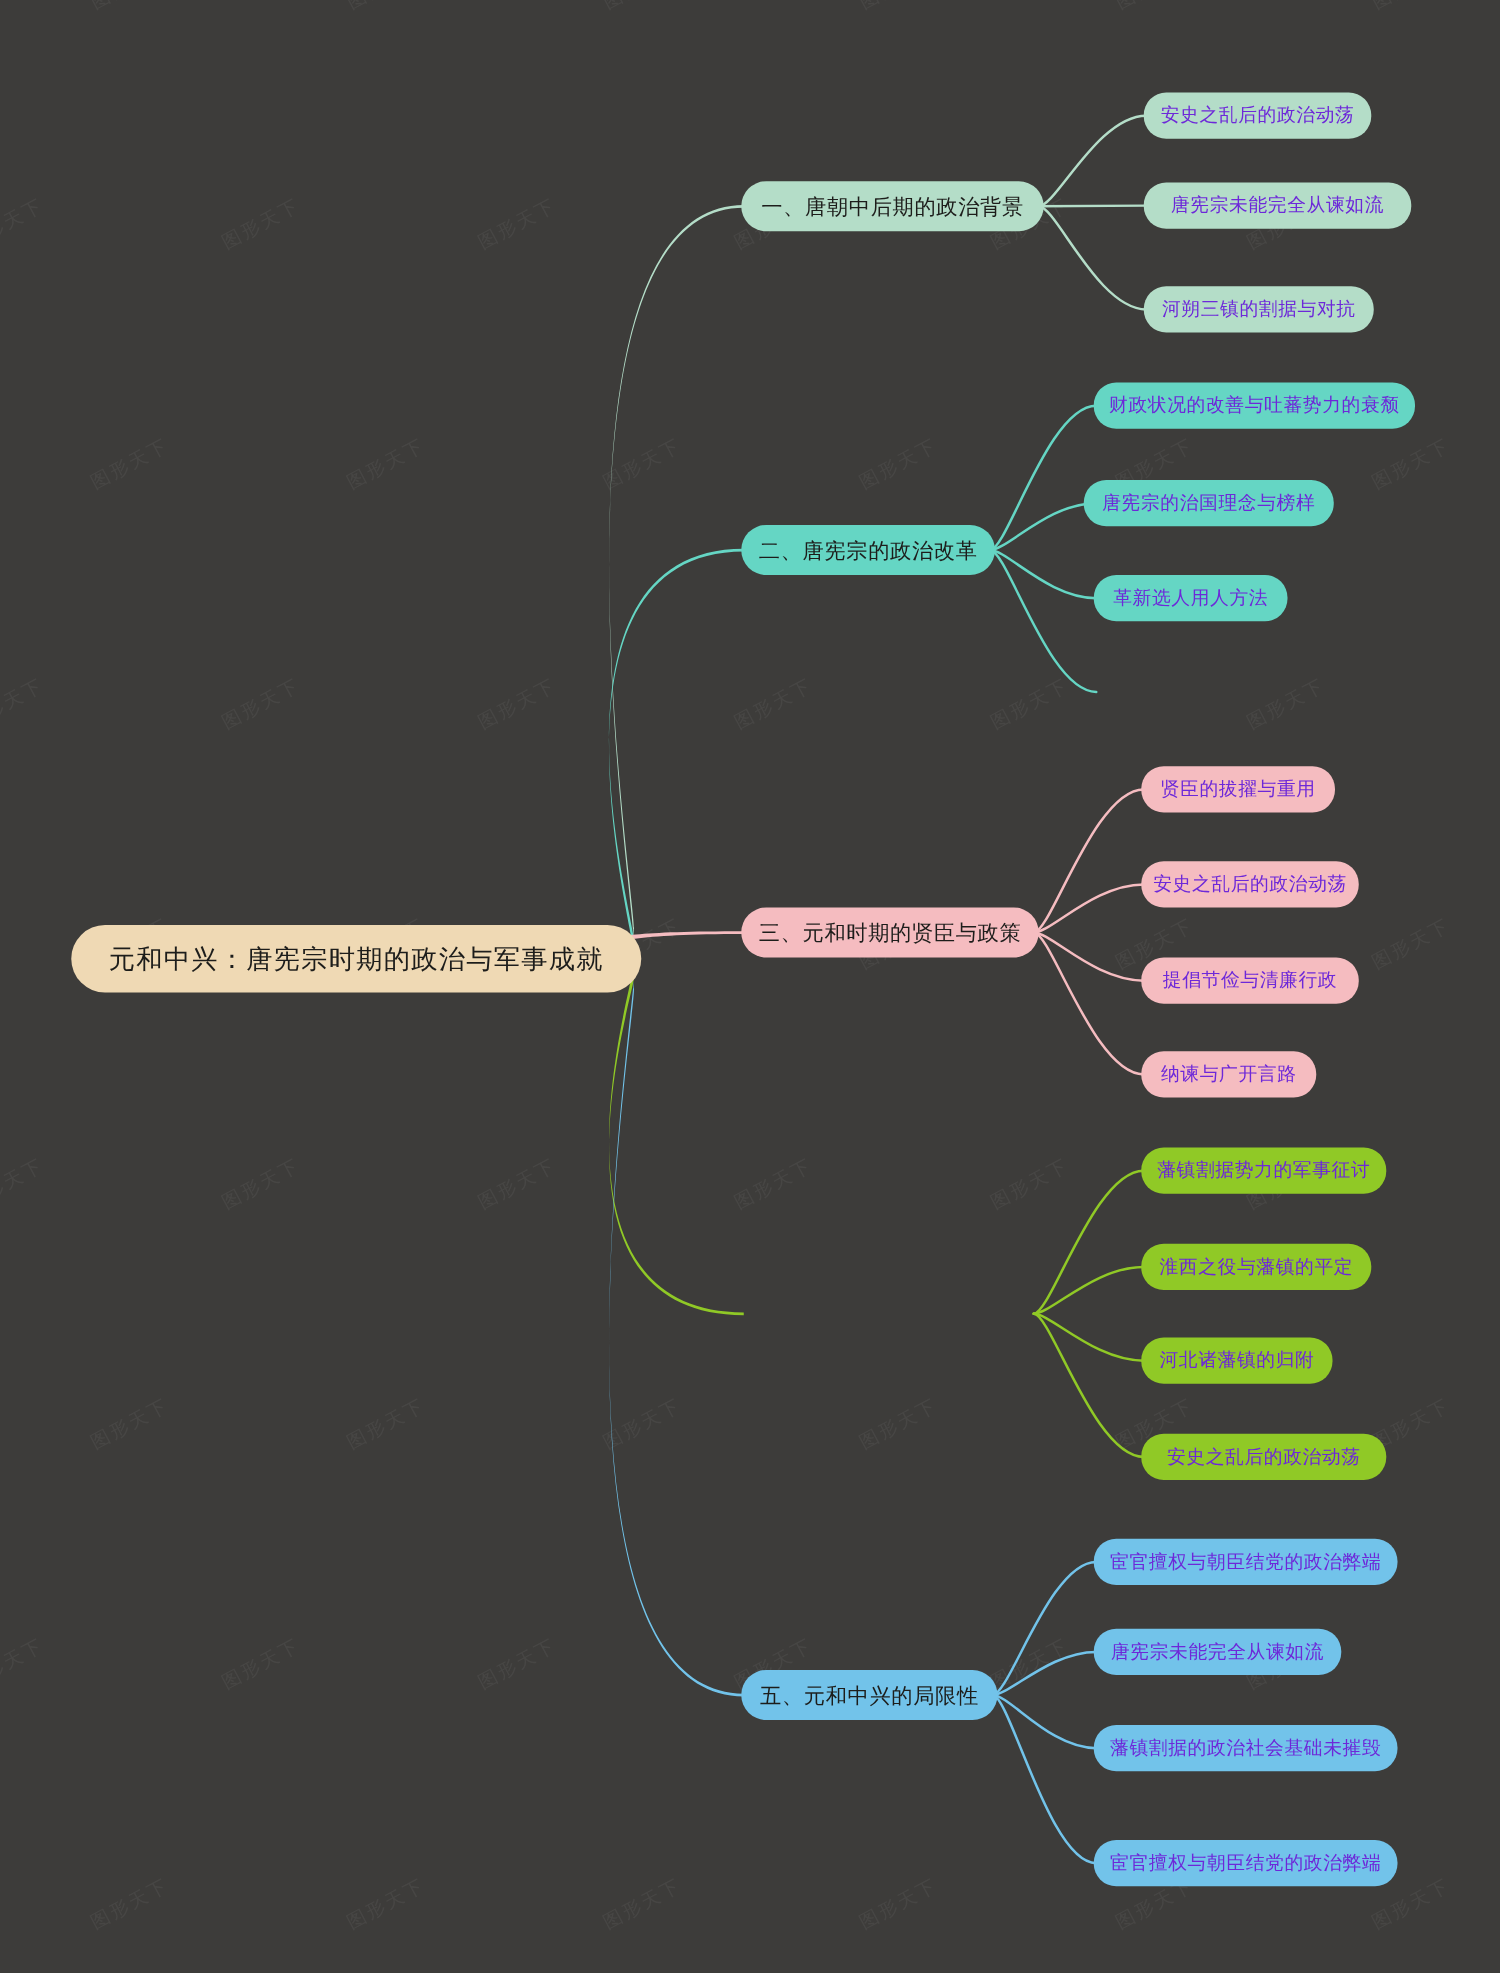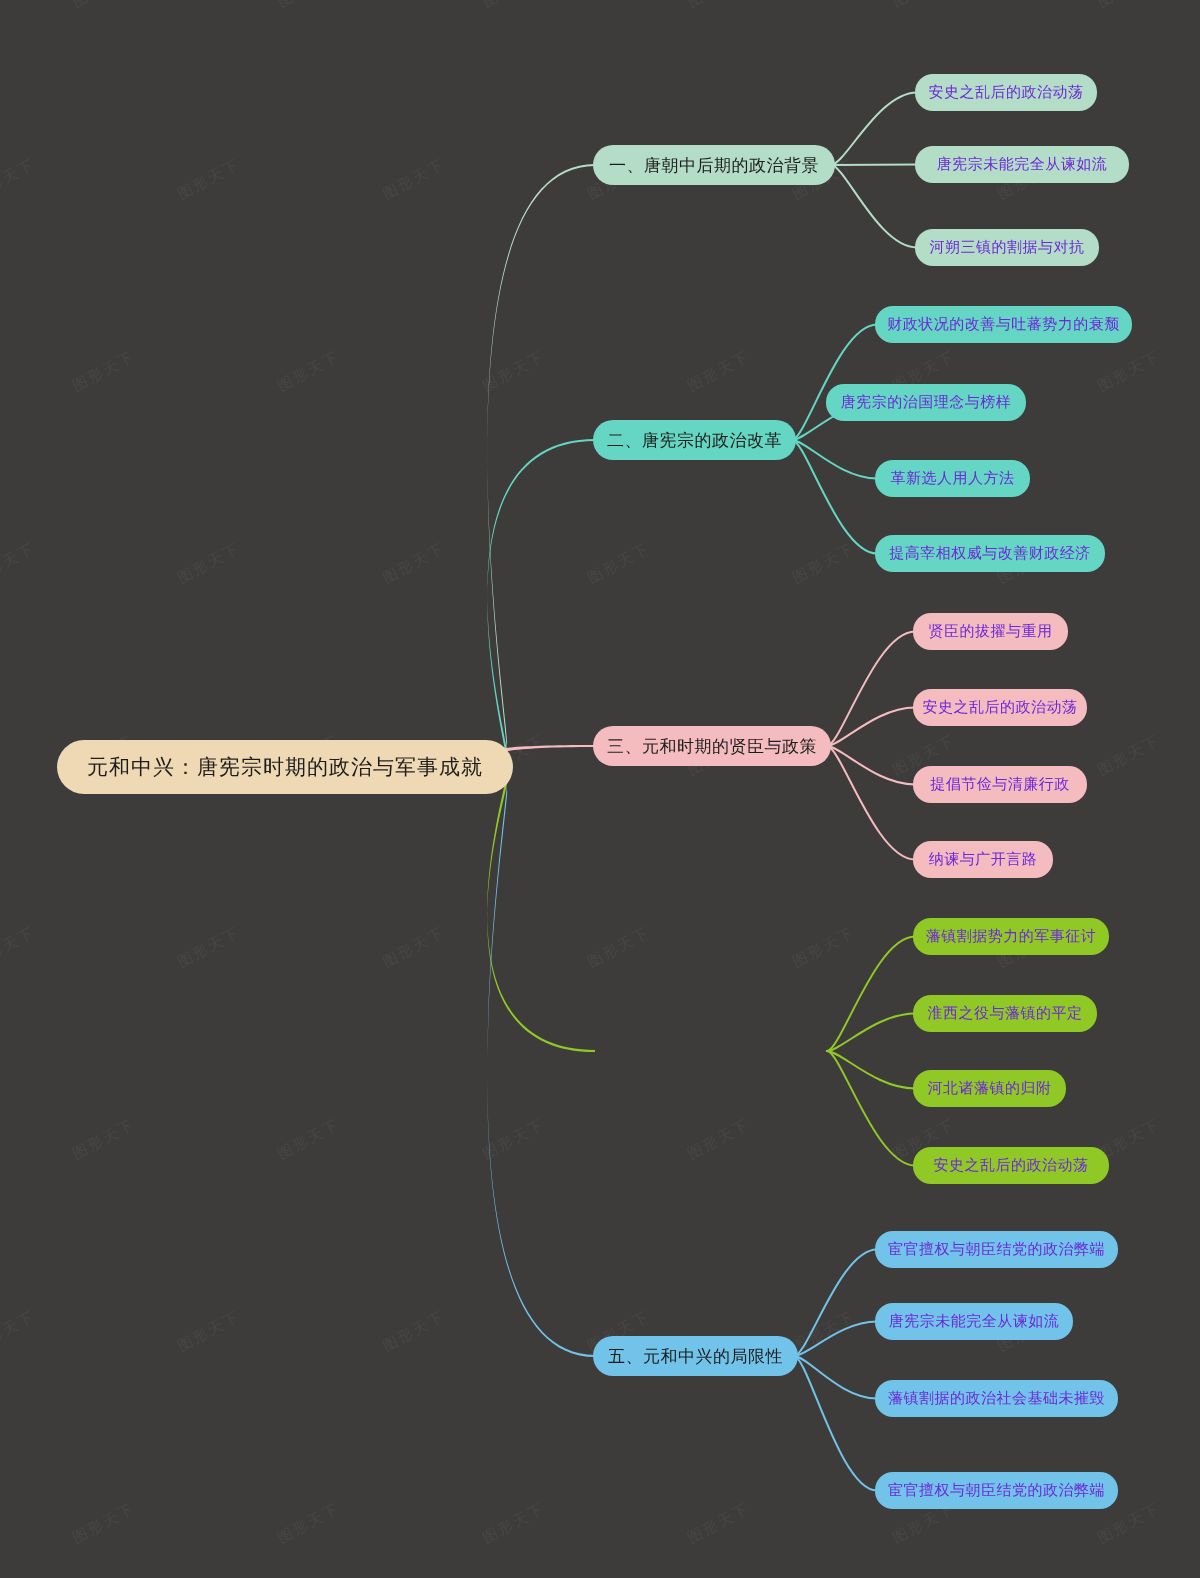--- a/index.html
+++ b/index.html
@@ -170,23 +170,22 @@
     </svg>
 
   <div id="nodes">
       <div class="node node-root" style="left: 57px; top: 740px; width: 456px; height: 54px; background: rgb(239, 217, 180);">元和中兴：唐宪宗时期的政治与军事成就</div>
       <div class="node node-branch" style="left: 593px; top: 145px; width: 242px; height: 40px; background: rgb(180, 221, 200);">一、唐朝中后期的政治背景</div>
       <div class="node node-leaf" style="left: 915px; top: 74px; width: 182px; height: 37px; background: rgb(180, 221, 200);">安史之乱后的政治动荡</div>
       <div class="node node-leaf" style="left: 915px; top: 146px; width: 214px; height: 37px; background: rgb(180, 221, 200);">唐宪宗未能完全从谏如流</div>
       <div class="node node-leaf" style="left: 915px; top: 229px; width: 184px; height: 37px; background: rgb(180, 221, 200);">河朔三镇的割据与对抗</div>
       <div class="node node-branch" style="left: 593px; top: 420px; width: 203px; height: 40px; background: rgb(101, 214, 196);">二、唐宪宗的政治改革</div>
       <div class="node node-leaf" style="left: 875px; top: 306px; width: 257px; height: 37px; background: rgb(101, 214, 196);">财政状况的改善与吐蕃势力的衰颓</div>
-      <div class="node node-leaf" style="left: 826px; top: 384px; width: 200px; height: 37px; background: rgb(101, 214, 196);">唐宪宗的治国理念与榜样</div>
+      <div class="node node-leaf" style="left: 867px; top: 384px; width: 200px; height: 37px; background: rgb(101, 214, 196);">唐宪宗的治国理念与榜样</div>
       <div class="node node-leaf" style="left: 875px; top: 460px; width: 155px; height: 37px; background: rgb(101, 214, 196);">革新选人用人方法</div>
-      <div class="node node-leaf" style="left: 875px; top: 535px; width: 230px; height: 37px; background: rgb(101, 214, 196);">提高宰相权威与改善财政经济</div>
       <div class="node node-branch" style="left: 593px; top: 726px; width: 238px; height: 40px; background: rgb(245, 188, 192);">三、元和时期的贤臣与政策</div>
       <div class="node node-leaf" style="left: 913px; top: 613px; width: 155px; height: 37px; background: rgb(245, 188, 192);">贤臣的拔擢与重用</div>
       <div class="node node-leaf" style="left: 913px; top: 689px; width: 174px; height: 37px; background: rgb(245, 188, 192);">安史之乱后的政治动荡</div>
       <div class="node node-leaf" style="left: 913px; top: 766px; width: 174px; height: 37px; background: rgb(245, 188, 192);">提倡节俭与清廉行政</div>
       <div class="node node-leaf" style="left: 913px; top: 841px; width: 140px; height: 37px; background: rgb(245, 188, 192);">纳谏与广开言路</div>
       <div class="node node-leaf" style="left: 913px; top: 918px; width: 196px; height: 37px; background: rgb(144, 201, 38);">藩镇割据势力的军事征讨</div>
       <div class="node node-leaf" style="left: 913px; top: 995px; width: 184px; height: 37px; background: rgb(144, 201, 38);">淮西之役与藩镇的平定</div>
       <div class="node node-leaf" style="left: 913px; top: 1070px; width: 153px; height: 37px; background: rgb(144, 201, 38);">河北诸藩镇的归附</div>
       <div class="node node-leaf" style="left: 913px; top: 1147px; width: 196px; height: 37px; background: rgb(144, 201, 38);">安史之乱后的政治动荡</div>
       <div class="node node-leaf" style="left: 875px; top: 1231px; width: 243px; height: 37px; background: rgb(114, 195, 234);">宦官擅权与朝臣结党的政治弊端</div>

